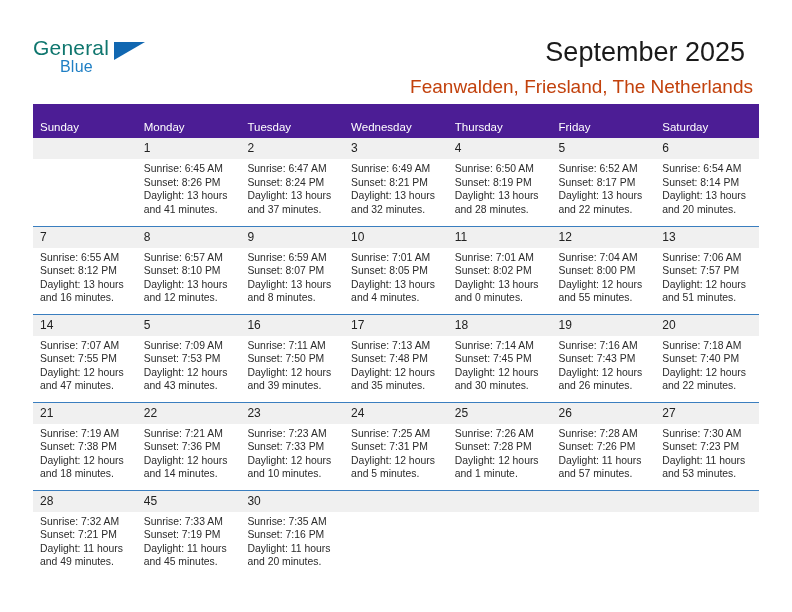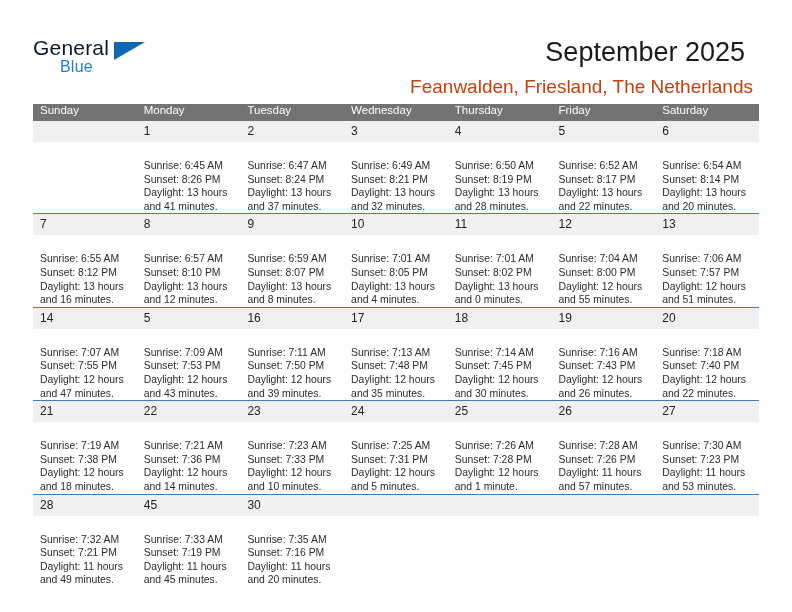--- a/index.html
+++ b/index.html
@@ -36,21 +36,21 @@
     top: 36px;
     width: 140px;
     height: 52px;
   }
   .logo-general {
     position: absolute;
     left: 0;
     top: 0;
     font-size: 21px;
     letter-spacing: 0.2px;
-    color: #0f172a;
+    color: #0f766e;
     line-height: 23px;
     font-family: "Liberation Sans", sans-serif;
   }
   .logo-blue {
     position: absolute;
     left: 27px;
     top: 19px;
     font-size: 16px;
     letter-spacing: 0.2px;
     color: #1f7fc4;
@@ -98,26 +98,26 @@
     width: 726px;
   }
   table.cal {
     border-collapse: collapse;
     table-layout: fixed;
     width: 726px;
   }
   table.cal col { width: 103.71px; }
 
   thead th {
-    background: #737373;
+    background: #4c1d95;
     color: #ffffff;
     font-size: 11.5px;
     font-weight: normal;
     text-align: left;
-    padding: 0 0 5px 7px;
+    padding: 17px 0 5px 7px;
     height: 11px;
     vertical-align: middle;
   }
 
   tbody td {
     vertical-align: top;
     padding: 0;
     border-top: 1.5px solid #3a7ebf;
     height: 88px;
     box-sizing: border-box;
@@ -128,21 +128,21 @@
   .daynum {
     background: #f0f0f0;
     font-size: 12px;
     color: #222222;
     line-height: 14px;
     padding: 3px 0 4px 7px;
     height: 14px;
   }
   td.empty .daynum { background: #f0f0f0; }
   .details {
-    padding: 17px 6px 0 7px;
+    padding: 3px 6px 0 7px;
     font-size: 10.4px;
     color: #2b2b2b;
     line-height: 13.6px;
   }
   .details div { white-space: nowrap; }
 </style>
 </head>
 <body>
 
 <div class="page">

